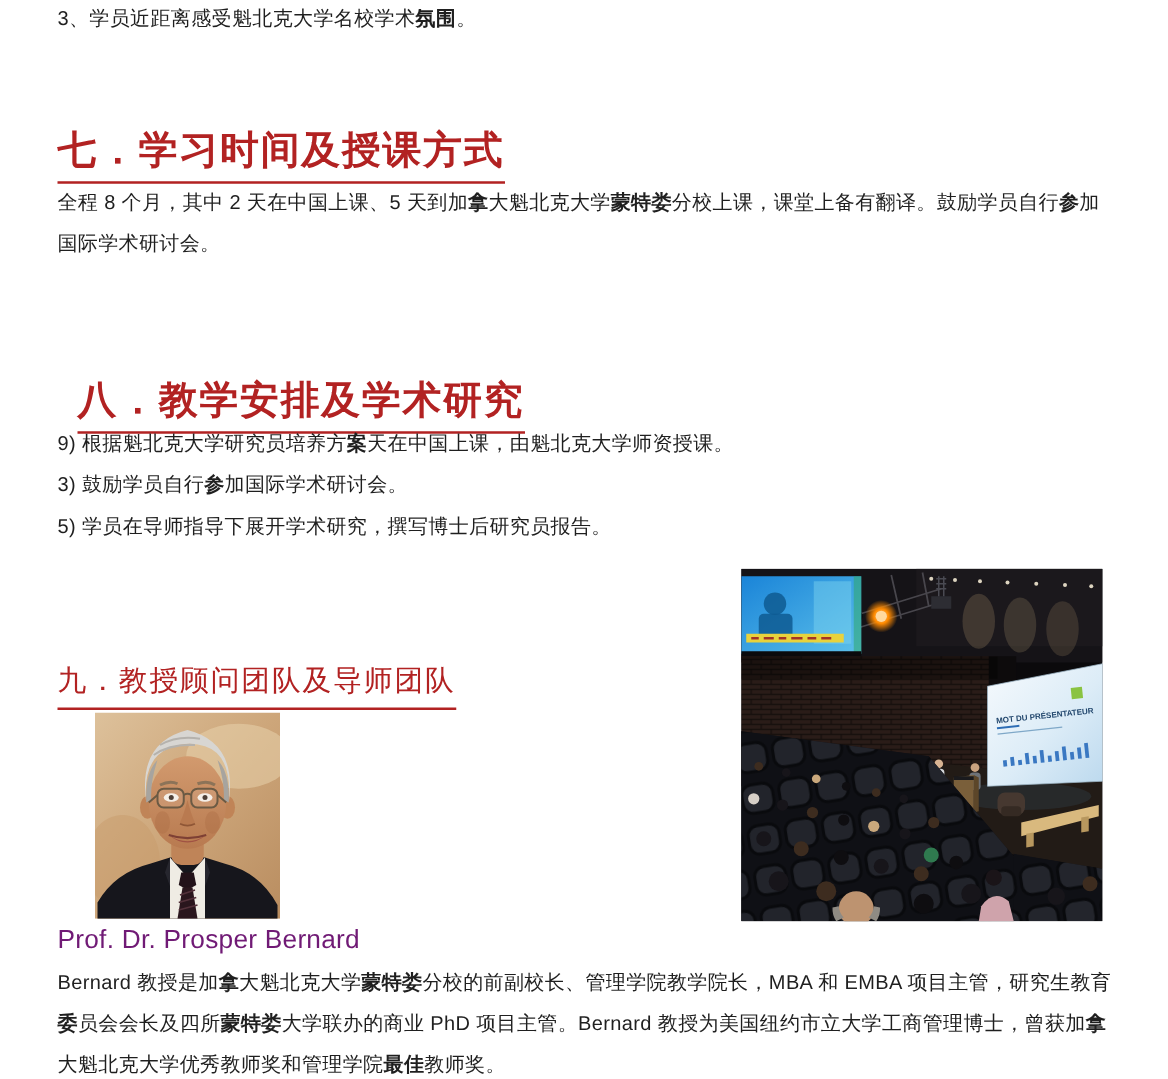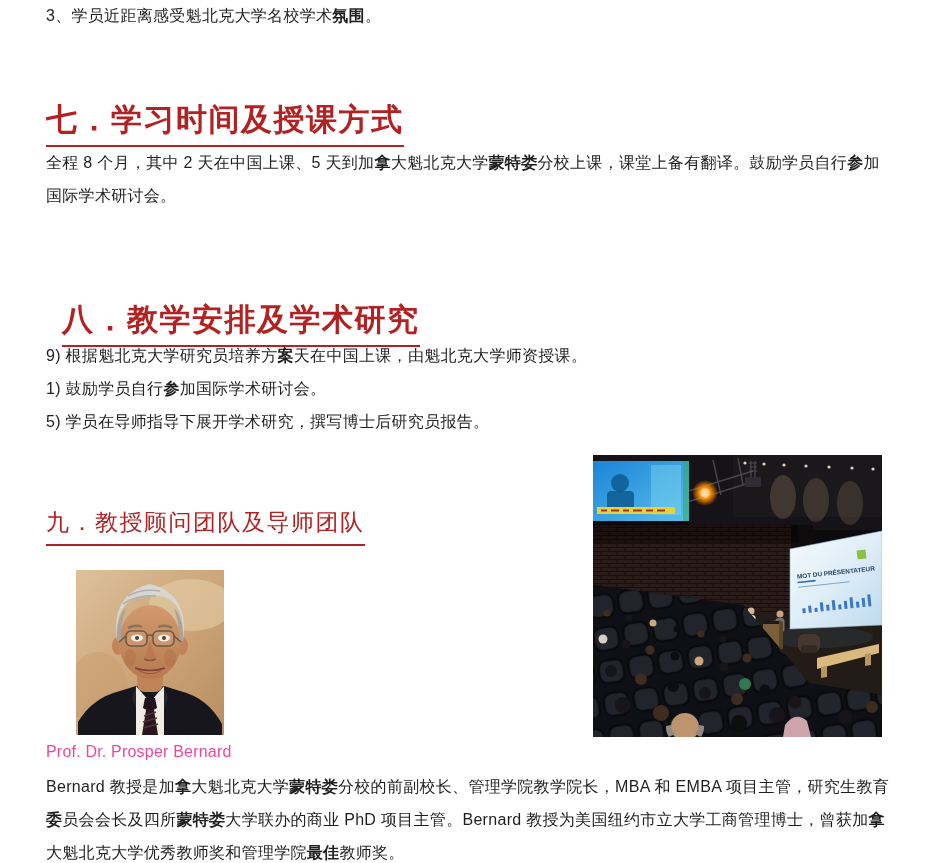--- a/index.html
+++ b/index.html
@@ -12,21 +12,21 @@
   .body-text{font-size:16px;line-height:33px;letter-spacing:.3px;}
   .intro-text{font-size:16px;line-height:28px;letter-spacing:.3px;}
   .intro-text p, .body-text p{margin:0;}
   .seg-b{font-weight:700;}
   .heading{color:#b22222;white-space:nowrap;}
   .heading .hd-inner{
     display:inline-block;border-bottom:2px solid #b22222;padding-bottom:4px;
   }
   .hd-bold{font-size:31px;font-weight:700;letter-spacing:1.5px;}
   .hd-light{font-size:23px;font-weight:400;letter-spacing:1.5px;}
-  .caption{font-size:16px;line-height:26px;color:#ec4899;letter-spacing:.2px;}
+  .caption{font-size:21px;line-height:26px;color:#701a75;letter-spacing:.2px;}
   .photo{display:block;}
 </style>
 </head>
 <body>
 
 <div class="abs intro-text" style="left:46px;top:2px;width:848px;">
   <p><span>3、学员近距离感受魁北克大学名校学术</span><span class="seg-b">氛围</span><span>。</span></p>
 </div>
 
 <div class="abs heading hd-bold" style="left:46px;top:99px;">
@@ -34,25 +34,25 @@
 </div>
 <div class="abs body-text" style="left:46px;top:146px;width:848px;">
   <p><span>全程 8 个月，其中 2 天在中国上课、5 天到加</span><span class="seg-b">拿</span><span>大魁北克大学</span><span class="seg-b">蒙特娄</span><span>分校上课，课堂上备有翻译。鼓励学员自行</span><span class="seg-b">参</span><span>加国际学术研讨会。</span></p>
 </div>
 
 <div class="abs heading hd-bold" style="left:46px;top:299px;margin-left:16px;">
   <span class="hd-inner">八．教学安排及学术研究</span>
 </div>
 <div class="abs body-text" style="left:46px;top:339px;width:848px;">
   <p><span>9) 根据魁北克大学研究员培养方</span><span class="seg-b">案</span><span>天在中国上课，由魁北克大学师资授课。</span></p>
-  <p><span>1) 鼓励学员自行</span><span class="seg-b">参</span><span>加国际学术研讨会。</span></p>
+  <p><span>3) 鼓励学员自行</span><span class="seg-b">参</span><span>加国际学术研讨会。</span></p>
   <p><span>5) 学员在导师指导下展开学术研究，撰写博士后研究员报告。</span></p>
 </div>
 
-<div class="abs heading hd-light" style="left:46px;top:507px;">
+<div class="abs heading hd-light" style="left:46px;top:529px;">
   <span class="hd-inner" style="padding-bottom:6px;">九．教授顾问团队及导师团队</span>
 </div>
 
 <svg class="abs photo" style="left:593px;top:455px;" width="289" height="282" viewBox="0 0 289 282">
   <defs>
     <linearGradient id="bluScr" x1="0" y1="0" x2="1" y2="1">
       <stop offset="0" stop-color="#1a84d8"></stop>
         <stop offset="1" stop-color="#5cc0ea"></stop>
     </linearGradient>
     <linearGradient id="slide" x1="0" y1="0" x2="1" y2="1">

